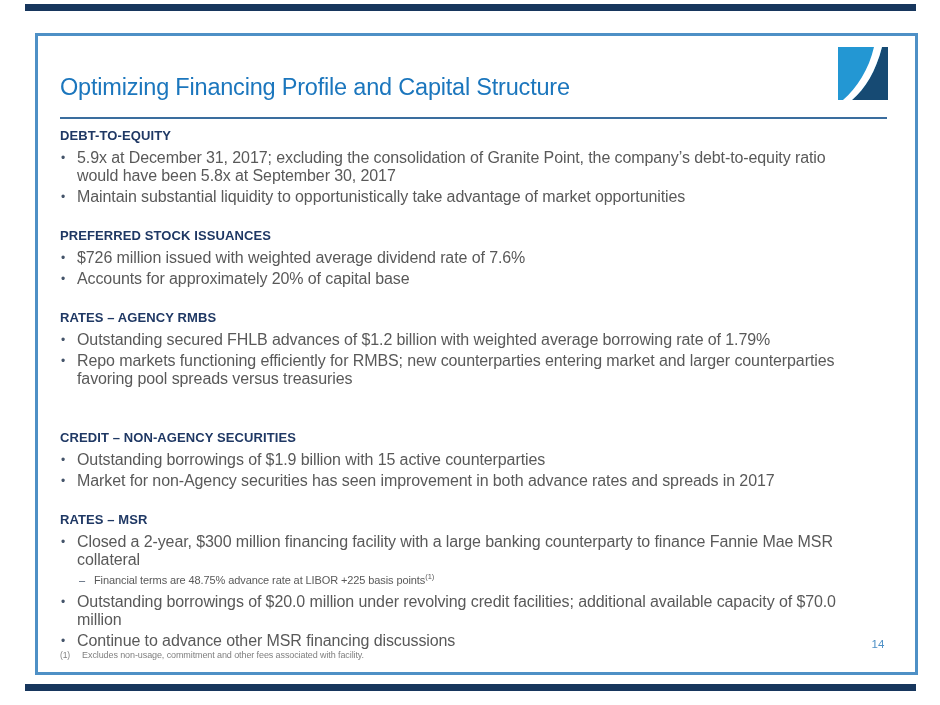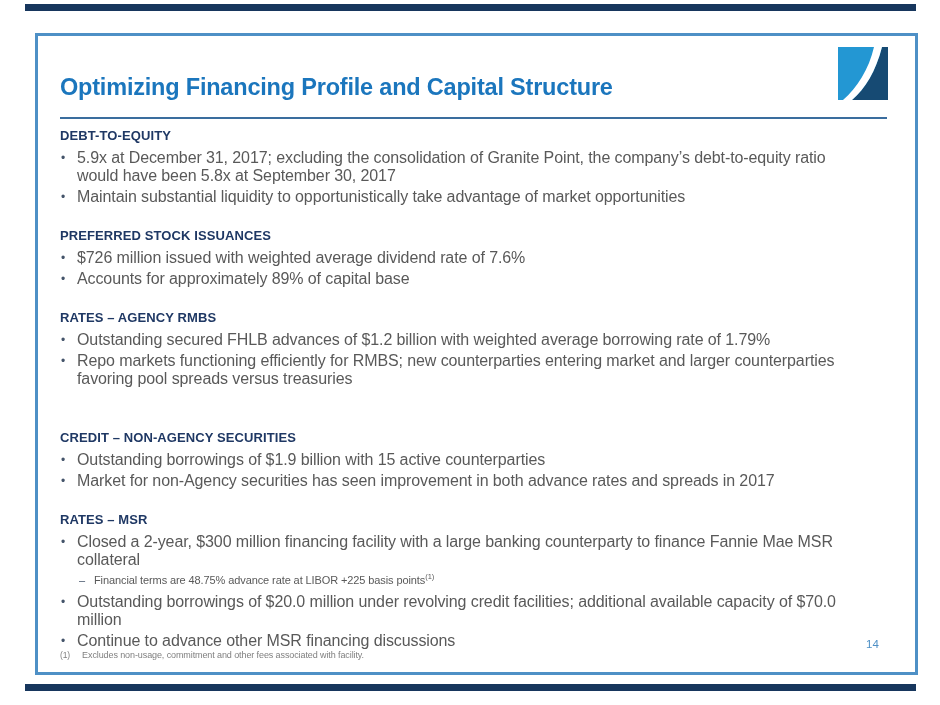--- a/index.html
+++ b/index.html
@@ -10,21 +10,21 @@
   .accent-bar{position:absolute;left:25px;width:891px;height:7px;background:#17365D;}
   .accent-bar.top{top:4px;}
   .accent-bar.bottom{top:684px;}
   .frame{
     position:absolute;left:35px;top:33px;width:883px;height:642px;
     box-sizing:border-box;border:3px solid #4E90C6;background:#ffffff;
   }
   .logo{position:absolute;left:838px;top:47px;width:50px;height:53px;}
   .slide-title{
     position:absolute;left:60px;top:74px;width:770px;
-    font-size:23.5px;color:#1B76BD;font-weight:700;letter-spacing:-0.2px;
+    font-size:23.5px;color:#1B76BD;font-weight:400;letter-spacing:-0.2px;
   }
   .title-rule{position:absolute;left:60px;top:117px;width:827px;height:2px;background:#3A6D9E;}
   .section{position:absolute;left:60px;width:832px;}
   .sec-heading{
     font-size:13px;font-weight:700;color:#1F3864;letter-spacing:0.1px;
     margin:0 0 6px 0;
   }
   ul.bullets{list-style:none;margin:0;padding:0;width:800px;}
   ul.bullets li{
     position:relative;padding-left:17px;margin:0 0 3px 0;
@@ -42,21 +42,21 @@
   }
   ul.bullets li sup{font-size:7.5px;vertical-align:super;line-height:0;}
   .sec-1{top:128px;} .sec-2{top:228px;} .sec-3{top:310px;}
   .sec-4{top:430px;} .sec-5{top:512px;}
   .footnote{
     position:absolute;left:60px;top:650px;width:700px;
     font-size:9px;color:#7F7F7F;letter-spacing:-0.1px;
   }
   .footnote .fn-marker{display:inline-block;margin-right:12px;font-size:8.5px;}
   .page-number{
-    position:absolute;left:866px;top:638px;width:24px;text-align:left;
+    position:absolute;left:866px;top:638px;width:24px;text-align:center;
     font-size:11.5px;color:#4E90C6;
   }
 </style>
 </head>
 <body>
 
 <div class="accent-bar top"></div>
 <div class="accent-bar bottom"></div>
 <div class="frame"></div>
 
@@ -74,21 +74,21 @@
   <ul class="bullets">
     <li>5.9x at December 31, 2017; excluding the consolidation of Granite Point, the company’s debt-to-equity ratio would have been 5.8x at September 30, 2017</li>
     <li>Maintain substantial liquidity to opportunistically take advantage of market opportunities</li>
   </ul>
 </div>
 
 <div class="section sec-2">
   <div class="sec-heading">PREFERRED STOCK ISSUANCES</div>
   <ul class="bullets">
     <li>$726 million issued with weighted average dividend rate of 7.6%</li>
-    <li>Accounts for approximately 89% of capital base</li>
+    <li>Accounts for approximately 20% of capital base</li>
   </ul>
 </div>
 
 <div class="section sec-3">
   <div class="sec-heading">RATES – AGENCY RMBS</div>
   <ul class="bullets">
     <li>Outstanding secured FHLB advances of $1.2 billion with weighted average borrowing rate of 1.79%</li>
     <li>Repo markets functioning efficiently for RMBS; new counterparties entering market and larger counterparties favoring pool spreads versus treasuries</li>
   </ul>
 </div>

